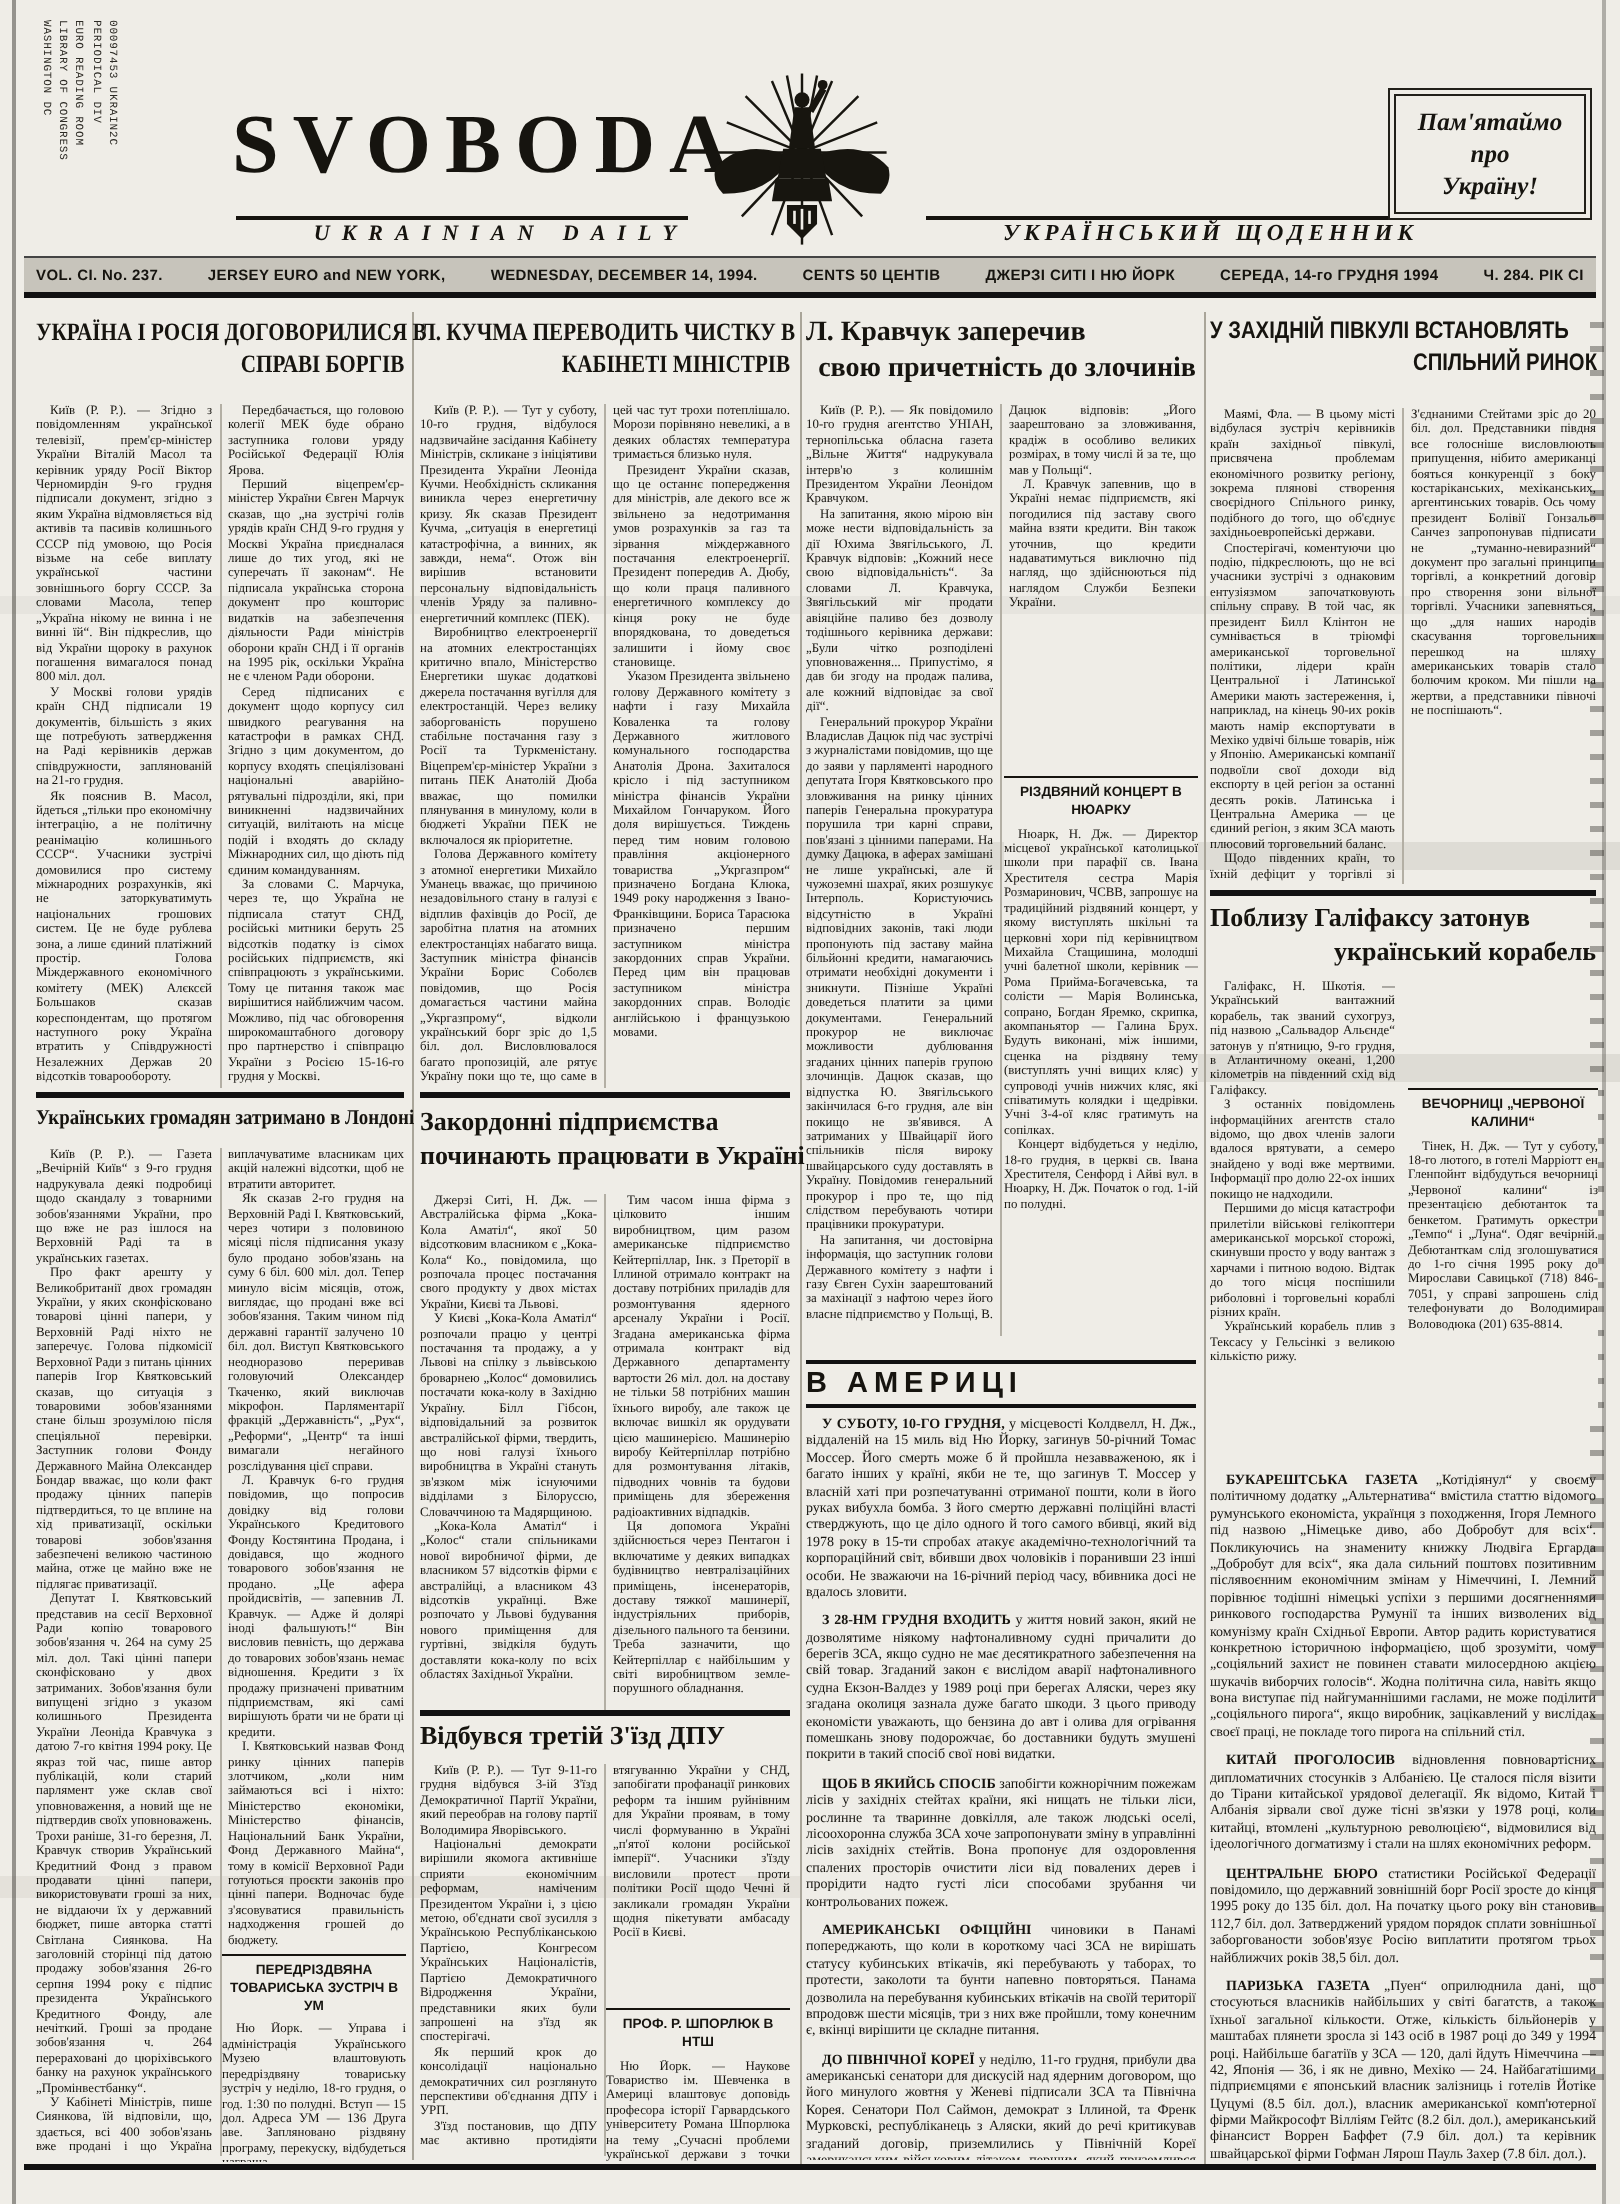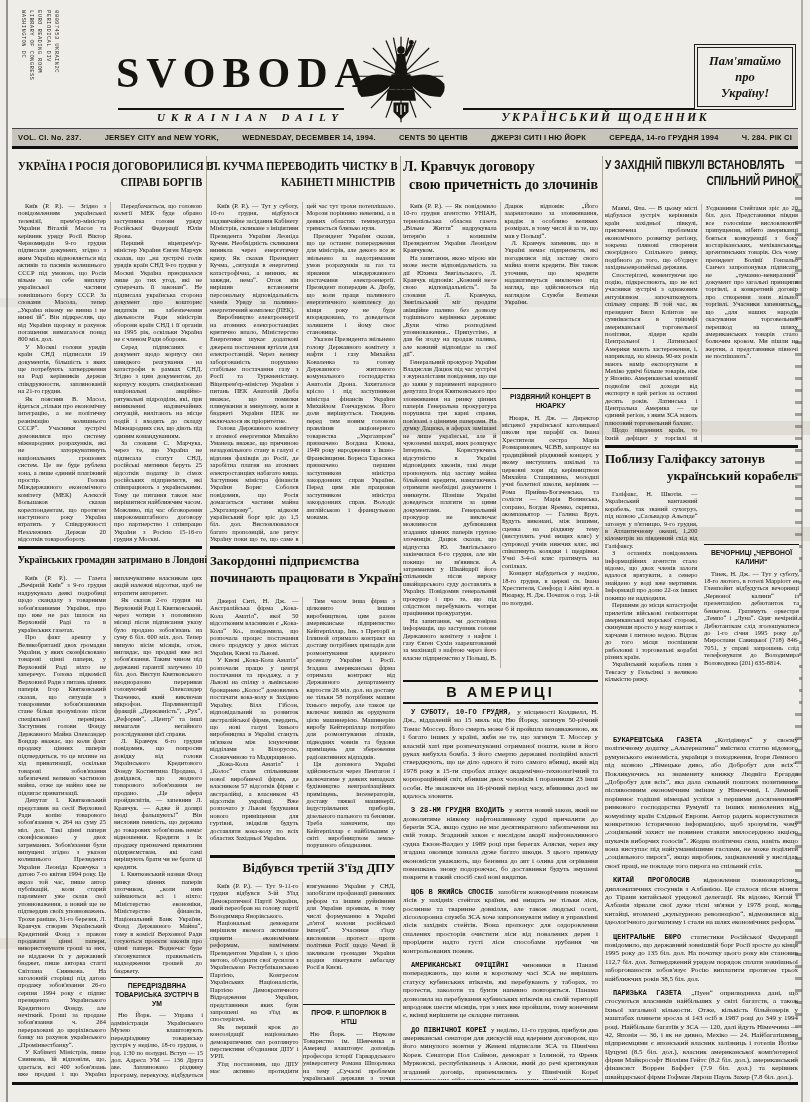--- a/index.html
+++ b/index.html
@@ -40,26 +40,26 @@
   
   .bt{font-size:6.45px;line-height:1.15;text-align:justify;overflow:hidden;}
   .bt p{margin:0;text-indent:7px;}
   .cols2{column-count:2;column-gap:8px;column-rule:1px solid #b3afa4;column-fill:auto;}
   
   .inset{position:absolute;background:#efede7;border-top:1.5px solid #16140f;padding-top:2px;box-sizing:border-box;}
   .item-head{font-family:"Liberation Sans",sans-serif;font-weight:bold;font-size:6.8px;line-height:1.3;
     text-align:center;margin:2px 0 3px;}
   
   .sec-head{font-family:"Liberation Sans",sans-serif;font-weight:bold;font-size:14.5px;
-    letter-spacing:3px;text-align:center;box-sizing:border-box;}
+    letter-spacing:3px;box-sizing:border-box;}
   .sec-head-a{border-top:2.5px solid #111;border-bottom:2.5px solid #111;padding:2px 0;}
   .sec-head-w{border-top:2.5px solid #111;padding:4px 0 1px;}
   .briefs{font-size:7px;line-height:1.2;text-align:justify;overflow:hidden;}
   .briefs p{margin:0 0 6px;text-indent:8px;}
-  .briefs .lead{font-weight:bold;font-family:Liberation Mono, monospace;}
+  .briefs .lead{font-weight:bold;}
   
   .vline{position:absolute;width:1px;background:#a9a599;}
   .hrule{position:absolute;background:#111;}
   .streak{position:absolute;pointer-events:none;}
   .edge{position:absolute;top:0;height:1102px;pointer-events:none;}
   .ticks{position:absolute;left:795px;top:152px;width:7px;height:890px;pointer-events:none;
     background:repeating-linear-gradient(180deg,transparent 0 9px,rgba(35,33,28,.38) 9px 12px);}
 </style>
 </head>
 <body>
@@ -136,21 +136,21 @@
         <div>
           <p>Пам'ятаймо</p>
           <p>про</p>
           <p>Україну!</p>
         </div>
       </div>
   </div>
 
   <div class="abs dateline">
     <span>VOL. CI. No. 237.</span>
-    <span>JERSEY CITY and NEW YORK,</span>
+    <span>JERSEY EURO and NEW YORK,</span>
     <span>WEDNESDAY, DECEMBER 14, 1994.</span>
     <span>CENTS 50 ЦЕНТІВ</span>
     <span>ДЖЕРЗІ СИТІ І НЮ ЙОРК</span>
     <span>СЕРЕДА, 14-го ГРУДНЯ 1994</span>
     <span>Ч. 284. РІК CI</span>
   </div>
 
   <div class="vline" style="left:206px;top:156px;height:924px;"></div>
   <div class="vline" style="left:400px;top:156px;height:926px;"></div>
   <div class="vline" style="left:602px;top:156px;height:926px;"></div>
@@ -180,21 +180,21 @@
   </div>
   <div class="abs cols2 bt" style="left:210px;top:202px;width:185px;height:342px;">
       <p>Київ (Р. Р.). — Тут у суботу, 10-го грудня, відбулося надзвичайне засідання Кабінету Міністрів, скликане з ініціятиви Президента України Леоніда Кучми. Необхідність скликання виникла через енергетичну кризу. Як сказав Президент Кучма, „ситуація в енергетиці катастрофічна, а винних, як завжди, нема“. Отож він вирішив встановити персональну відповідальність членів Уряду за паливно-енергетичний комплекс (ПЕК).</p>
       <p>Виробництво електроенергії на атомних електростанціях критично впало, Міністерство Енергетики шукає додаткові джерела постачання вугілля для електростанцій. Через велику заборгованість порушено стабільне постачання газу з Росії та Туркменістану. Віцепрем'єр-міністер України з питань ПЕК Анатолій Дюба вважає, що помилки плянування в минулому, коли в бюджеті України ПЕК не включалося як пріоритетне.</p>
       <p>Голова Державного комітету з атомної енергетики Михайло Уманець вважає, що причиною незадовільного стану в галузі є відплив фахівців до Росії, де заробітна платня на атомних електростанціях набагато вища. Заступник міністра фінансів України Борис Соболєв повідомив, що Росія домагається частини майна „Укргазпрому“, відколи український борг зріс до 1,5 біл. дол. Висловлювалося багато пропозицій, але рятує Україну поки що те, що саме в цей час тут трохи потеплішало. Морози порівняно невеликі, а в деяких областях температура тримається близько нуля.</p>
       <p>Президент України сказав, що це останнє попередження для міністрів, але декого все ж звільнено за недотримання умов розрахунків за газ та зірвання міждержавного постачання електроенергії. Президент попередив А. Дюбу, що коли праця паливного енергетичного комплексу до кінця року не буде впорядкована, то доведеться залишити і йому своє становище.</p>
       <p>Указом Президента звільнено голову Державного комітету з нафти і газу Михайла Коваленка та голову Державного житлового комунального господарства Анатолія Дрона. Захиталося крісло і під заступником міністра фінансів України Михайлом Гончаруком. Його доля вирішується. Тиждень перед тим новим головою правління акціонерного товариства „Укргазпром“ призначено Богдана Клюка, 1949 року народження з Івано-Франківщини. Бориса Тарасюка призначено першим заступником міністра закордонних справ України. Перед цим він працював заступником міністра закордонних справ. Володіє англійською і французькою мовами.</p>
     </div>
 
   <div class="abs hl hl-mixed" style="left:403px;top:158px;width:195px;">
-    <span class="l1">Л. Кравчук договору</span>
+    <span class="l1">Л. Кравчук заперечив</span>
     <span class="l2">свою причетність до злочинів</span>
   </div>
   <div class="abs cols2 bt" style="left:403px;top:202px;width:195px;height:466px;">
       <p>Київ (Р. Р.). — Як повідомило 10-го грудня агентство УНІАН, тернопільська обласна газета „Вільне Життя“ надрукувала інтерв'ю з колишнім Президентом України Леонідом Кравчуком.</p>
       <p>На запитання, якою мірою він може нести відповідальність за дії Юхима Звягільського, Л. Кравчук відповів: „Кожний несе свою відповідальність“. За словами Л. Кравчука, Звягільський міг продати авіяційне паливо без дозволу тодішнього керівника держави: „Були чітко розподілені уповноваження... Припустімо, я дав би згоду на продаж палива, але кожний відповідає за свої дії“.</p>
       <p>Генеральний прокурор України Владислав Дацюк під час зустрічі з журналістами повідомив, що ще до заяви у парляменті народного депутата Ігоря Квятковського про зловживання на ринку цінних паперів Генеральна прокуратура порушила три карні справи, пов'язані з цінними паперами. На думку Дацюка, в аферах замішані не лише українські, але й чужоземні шахраї, яких розшукує Інтерполь. Користуючись відсутністю в Україні відповідних законів, такі люди пропонують під заставу майна більйонні кредити, намагаючись отримати необхідні документи і зникнути. Пізніше Україні доведеться платити за цими документами. Генеральний прокурор не виключає можливости дублювання згаданих цінних паперів групою злочинців. Дацюк сказав, що відпустка Ю. Звягільського закінчилася 6-го грудня, але він покищо не зв'явився. А затриманих у Швайцарії його спільників після вироку швайцарського суду доставлять в Україну. Повідомив генеральний прокурор і про те, що під слідством перебувають чотири працівники прокуратури.</p>
       <p>На запитання, чи достовірна інформація, що заступник голови Державного комітету з нафти і газу Євген Сухін заарештований за махінації з нафтою через його власне підприємство у Польщі, В. Дацюк відповів: „Його заарештовано за зловживання, крадіж в особливо великих розмірах, в тому числі й за те, що мав у Польщі“.</p>
       <p>Л. Кравчук запевнив, що в Україні немає підприємств, які погодилися під заставу свого майна взяти кредити. Він також уточнив, що кредити надаватимуться виключно під нагляд, що здійснюються під наглядом Служби Безпеки України.</p>
     </div>
 
@@ -258,21 +258,21 @@
   </div>
   <div class="abs cols2 bt" style="left:210px;top:597px;width:185px;height:258px;">
       <p>Джерзі Ситі, Н. Дж. — Австралійська фірма „Кока-Кола Аматіл“, якої 50 відсотковим власником є „Кока-Кола“ Ко., повідомила, що розпочала процес постачання свого продукту у двох містах України, Києві та Львові.</p>
       <p>У Києві „Кока-Кола Аматіл“ розпочали працю у центрі постачання та продажу, а у Львові на спілку з львівською броварнею „Колос“ домовились постачати кока-колу в Західню Україну. Білл Гібсон, відповідальний за розвиток австралійської фірми, твердить, що нові галузі їхнього виробництва в Україні стануть зв'язком між існуючими відділами з Білоруссю, Словаччиною та Мадярщиною.</p>
       <p>„Кока-Кола Аматіл“ і „Колос“ стали спільниками нової виробничої фірми, де власником 57 відсотків фірми є австралійці, а власником 43 відсотків українці. Вже розпочато у Львові будування нового приміщення для гуртівні, звідкіля будуть доставляти кока-колу по всіх областях Західньої України.</p>
       <p>Тим часом інша фірма з цілковито іншим виробництвом, цим разом американське підприємство Кейтерпіллар, Інк. з Преторії в Іллиной отримало контракт на доставу потрібних приладів для розмонтування ядерного арсеналу України і Росії. Згадана американська фірма отримала контракт від Державного департаменту вартости 26 міл. дол. на доставу не тільки 58 потрібних машин їхнього виробу, але також це включає вишкіл як орудувати цією машинерією. Машинерію виробу Кейтерпіллар потрібно для розмонтування літаків, підводних човнів та будови приміщень для збереження радіоактивних відпадків.</p>
       <p>Ця допомога Україні здійснюється через Пентагон і включатиме у деяких випадках будівництво невтралізаційних приміщень, інсенераторів, доставу тяжкої машинерії, індустріяльних приборів, дізельного пального та бензини. Треба зазначити, що Кейтерпіллар є найбільшим у світі виробництвом земле-порушного обладнання.</p>
     </div>
 
   <div class="abs hl hl-mid" style="left:210px;top:860px;width:185px;text-align:center;">
-    <span class="l1" style="text-align:right;">Відбувся третій З'їзд ДПУ</span>
+    <span class="l1" style="text-align:left;">Відбувся третій З'їзд ДПУ</span>
   </div>
   <div class="abs cols2 bt" style="left:210px;top:882px;width:185px;height:196px;">
       <p>Київ (Р. Р.). — Тут 9-11-го грудня відбувся 3-ій З'їзд Демократичної Партії України, який переобрав на голову партії Володимира Яворівського.</p>
       <p>Національні демократи вирішили якомога активніше сприяти економічним реформам, наміченим Президентом України і, з цією метою, об'єднати свої зусилля з Українською Республіканською Партією, Конгресом Українських Націоналістів, Партією Демократичного Відродження України, представники яких були запрошені на з'їзд як спостерігачі.</p>
       <p>Як перший крок до консолідації національно демократичних сил розглянуто перспективи об'єднання ДПУ і УРП.</p>
       <p>З'їзд постановив, що ДПУ має активно протидіяти втягуванню України у СНД, запобігати профанації ринкових реформ та іншим руйнівним для України проявам, в тому числі формуванню в Україні „п'ятої колони російської імперії“. Учасники з'їзду висловили протест проти політики Росії щодо Чечні й закликали громадян України щодня пікетувати амбасаду Росії в Києві.</p>
     </div>
 
   <div class="inset" style="left:303px;top:1004px;width:92px;height:76px;">
     <div class="item-head">ПРОФ. Р. ШПОРЛЮК В НТШ</div>

